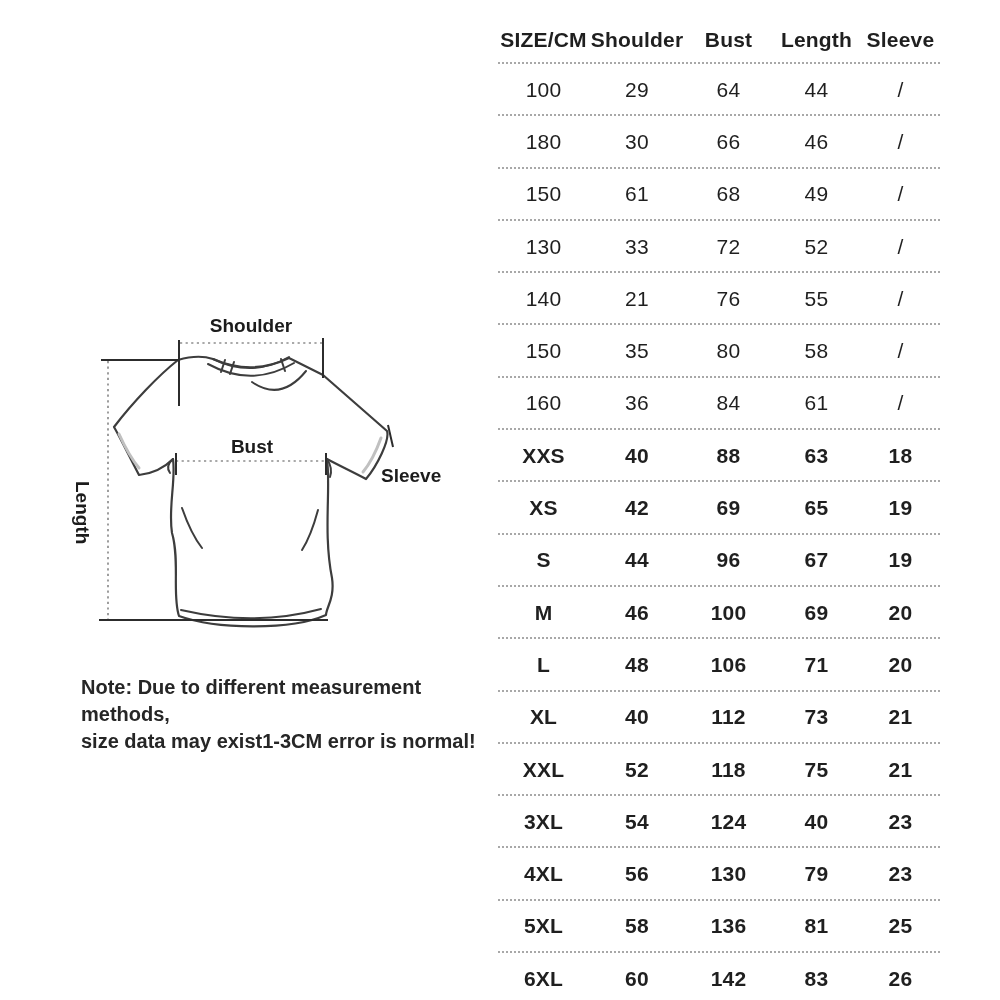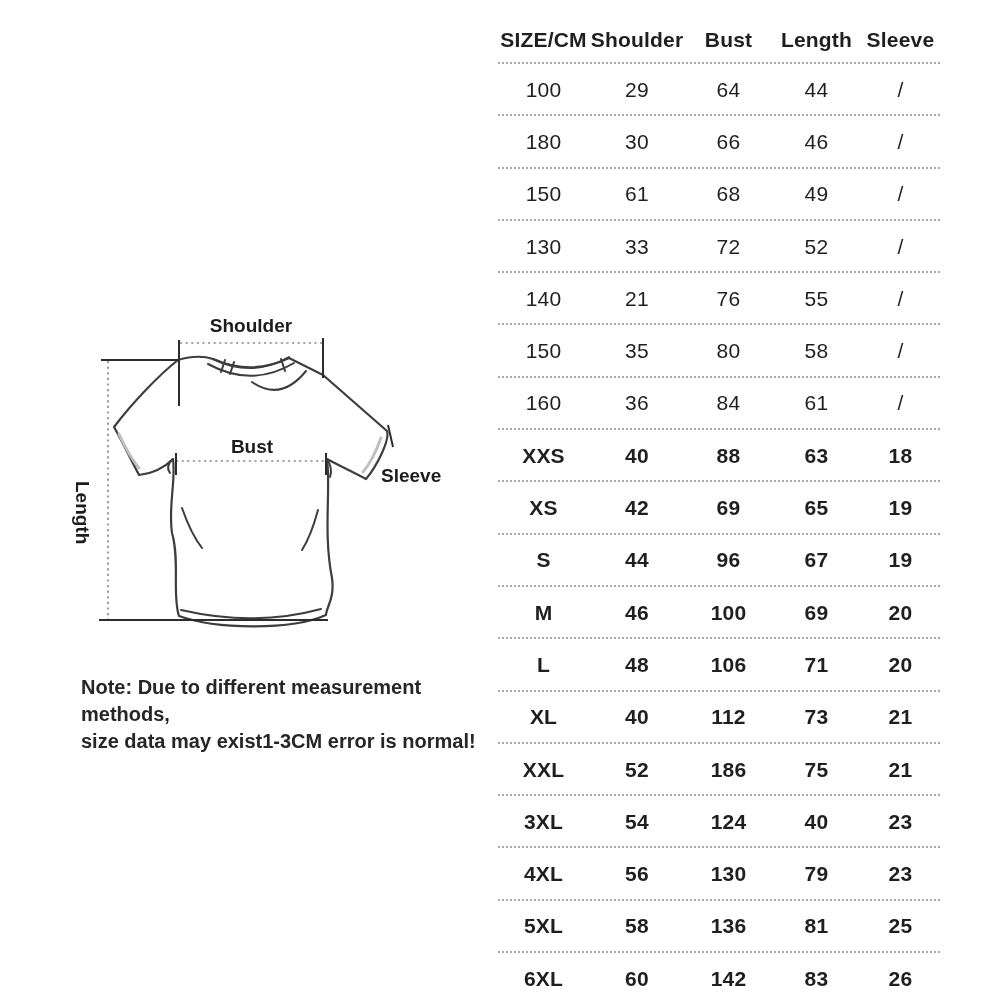--- a/index.html
+++ b/index.html
@@ -203,21 +203,21 @@
         <div class="trow bold">
           <div class="tcell">XL</div>
           <div class="tcell">40</div>
           <div class="tcell">112</div>
           <div class="tcell">73</div>
           <div class="tcell">21</div>
         </div>
         <div class="trow bold">
           <div class="tcell">XXL</div>
           <div class="tcell">52</div>
-          <div class="tcell">186</div>
+          <div class="tcell">118</div>
           <div class="tcell">75</div>
           <div class="tcell">21</div>
         </div>
         <div class="trow bold">
           <div class="tcell">3XL</div>
           <div class="tcell">54</div>
           <div class="tcell">124</div>
           <div class="tcell">40</div>
           <div class="tcell">23</div>
         </div>

